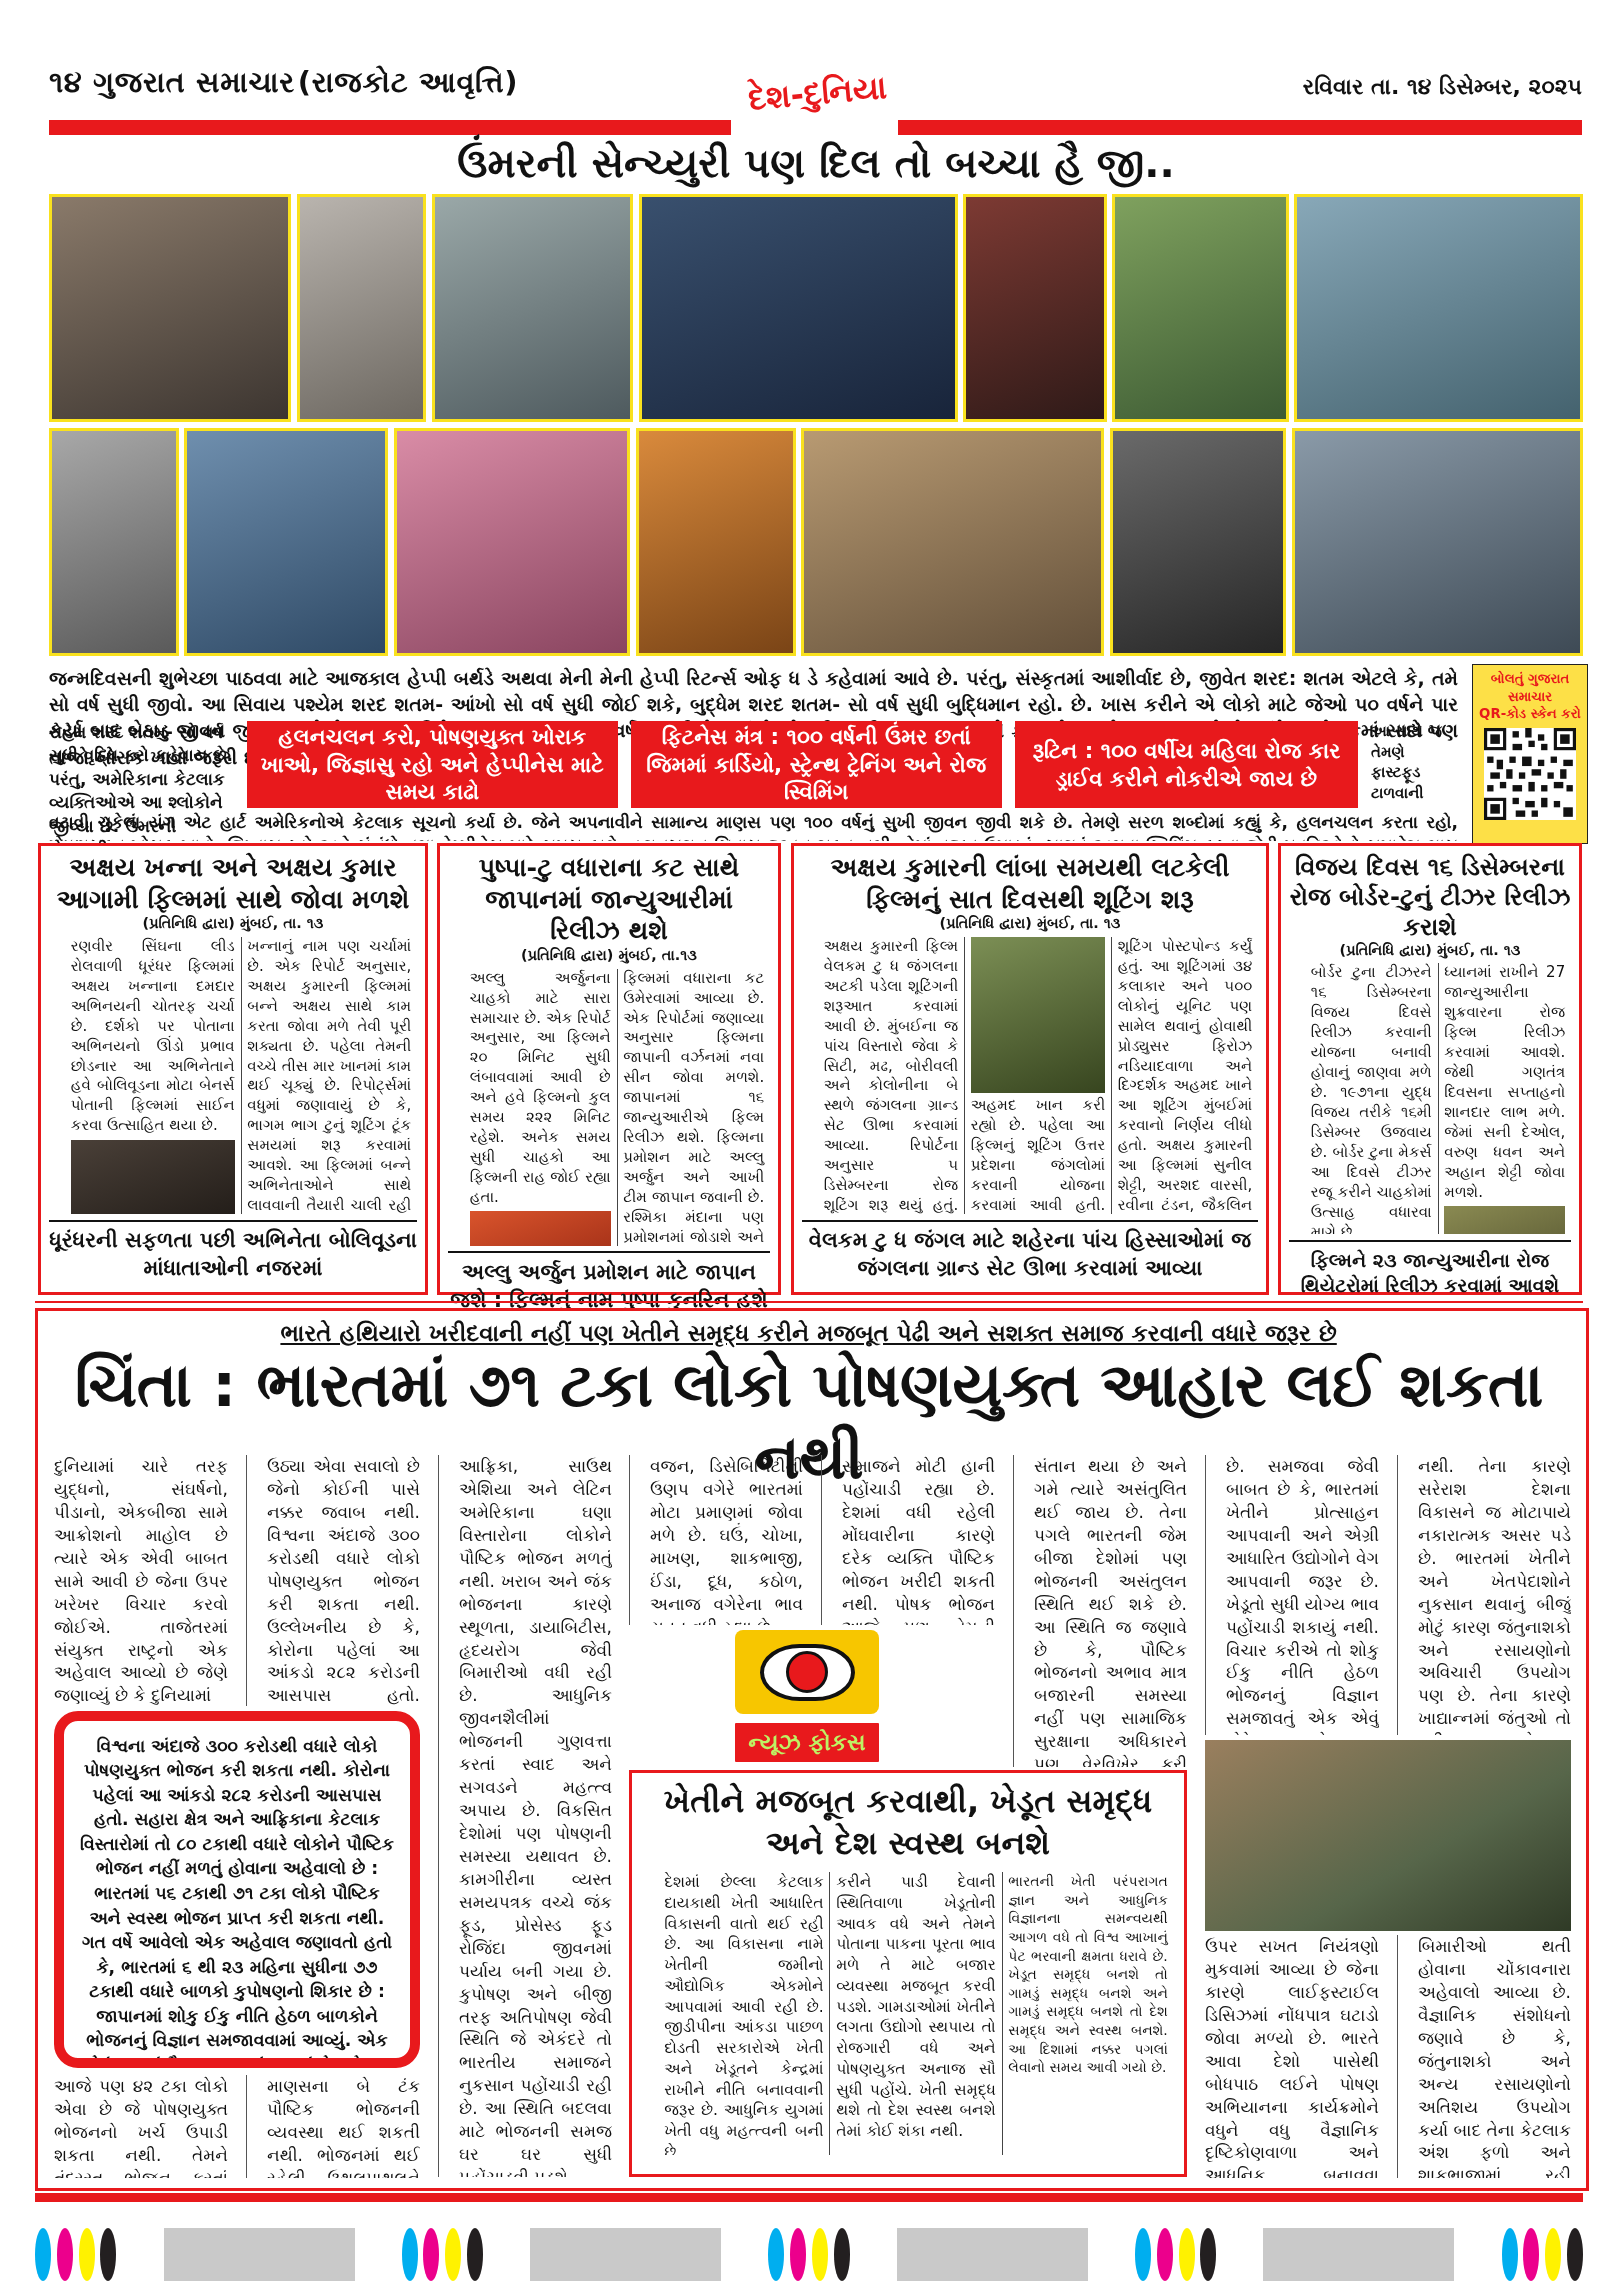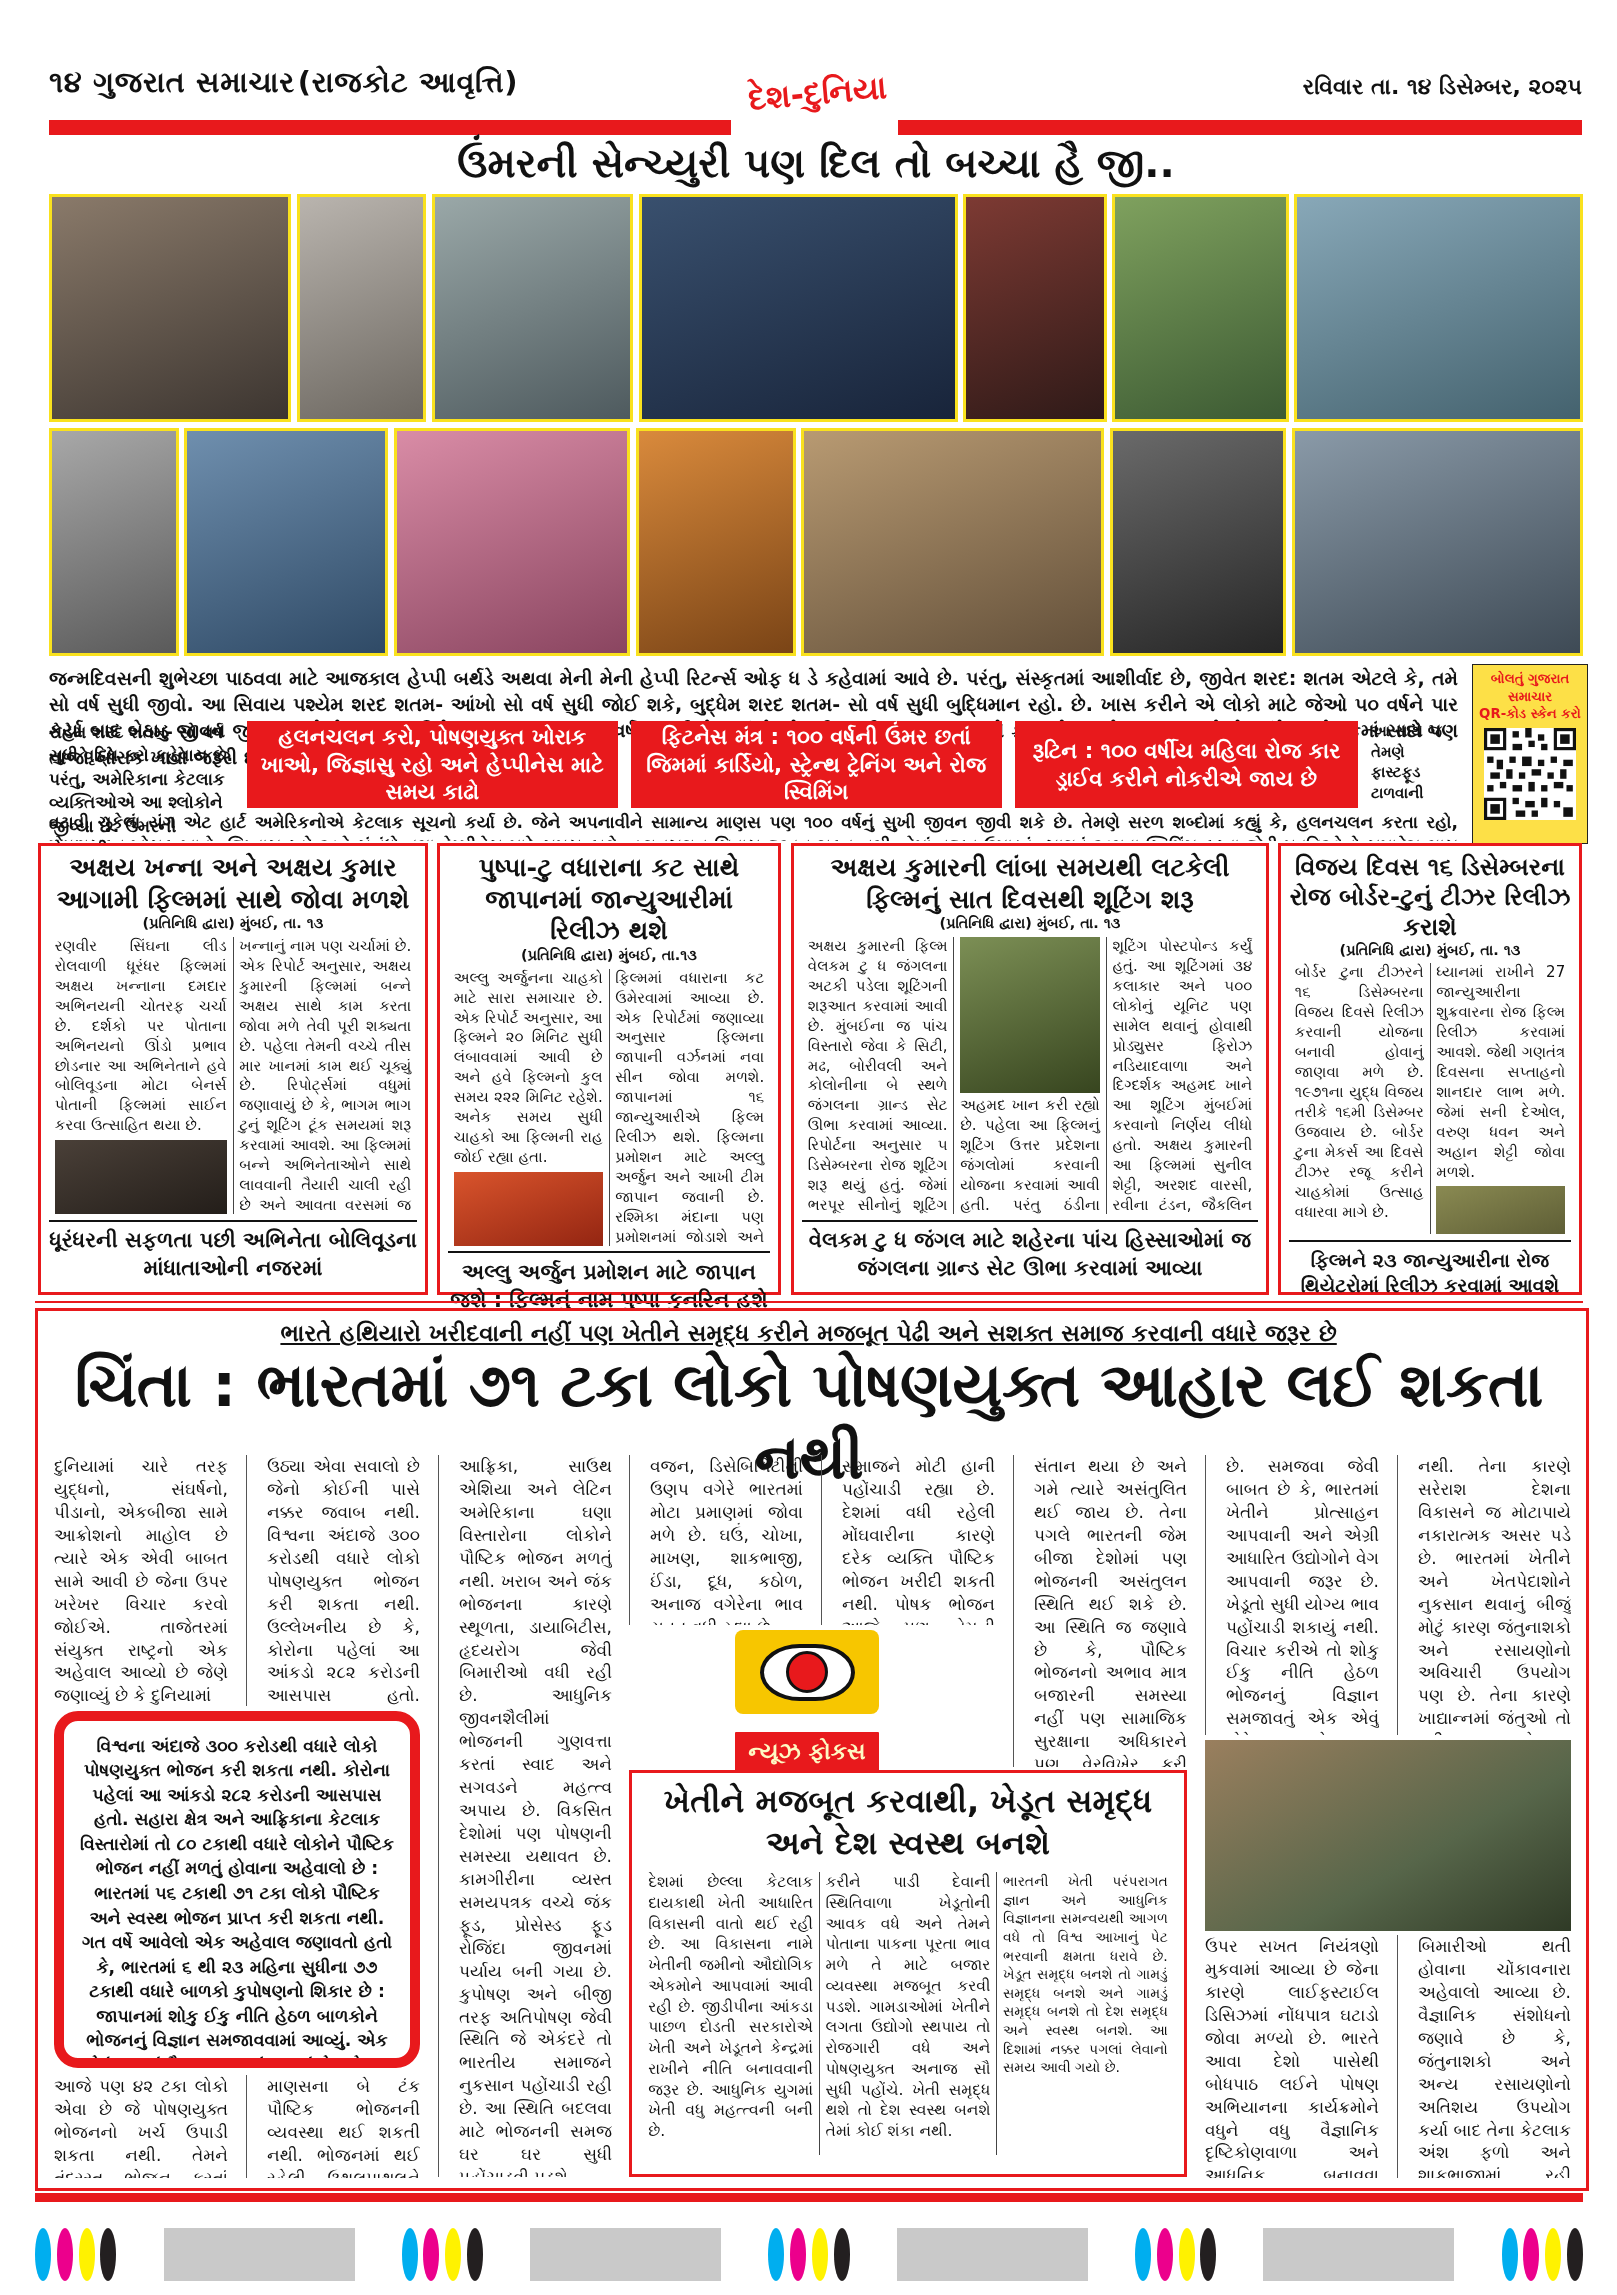--- a/index.html
+++ b/index.html
@@ -18,42 +18,42 @@
   .collage-row{display:flex;gap:5.8px;height:228px;}
   .tile{border:3.5px solid #f9e11e;flex-basis:0;}
   .caption{font-size:19px;font-weight:600;line-height:1.38;}
   .slogan{background:#e8191c;color:#fff;font-weight:800;text-align:center;display:flex;align-items:center;justify-content:center;padding:4.6px 10.4px;line-height:1.3;}
   .qrpanel{border:1.7px solid #222;background:#fde047;text-align:center;padding:4.6px 3.5px;}
   .qrpanel .t{color:#e8191c;font-size:13.3px;font-weight:800;line-height:1.35;}
   
   .artbox{border:3.5px solid #e8191c;background:#fff;padding:5.8px 8px;box-sizing:border-box;}
   .art-headline{font-size:25.4px;font-weight:800;line-height:1.25;text-align:center;}
   .byline{font-size:14.4px;font-weight:700;text-align:center;}
-  .art-body{display:flex;gap:0;margin-top:4.6px;}
+  .art-body{display:flex;gap:0;margin-top:4.6px;margin-left:16px;}
   .art-col{flex:1;font-size:15px;line-height:1.33;text-align:justify;padding:0 5.8px;}
   .art-col + .art-col{border-left:1.2px solid #444;}
   .art-sub{font-size:21px;font-weight:800;text-align:center;border-top:2.3px solid #111;margin-top:5.8px;padding-top:5.8px;line-height:1.3;}
   .poster{width:100%;height:121px;margin:3.5px 0;}
   .poster-dhurandhar{background:linear-gradient(160deg,#4a4038,#16120f);}
   .poster-pushpa{background:linear-gradient(160deg,#d9542c,#7a1408);}
   .still-jungle{background:linear-gradient(160deg,#7c8f55,#37451f);height:156px;}
   .poster-border{background:linear-gradient(160deg,#8a8a52,#3c3c20);}
   
   .mainbox{border:3.5px solid #e8191c;background:#fff;}
   .strap{font-size:23px;font-weight:800;text-decoration:underline;}
   .main-headline{font-size:61px;font-weight:800;letter-spacing:-0.6px;}
   .bcol{font-size:17px;line-height:1.35;text-align:justify;border-left:1.2px solid #555;padding-left:20px;box-sizing:border-box;}
   .bcol.first{border-left:none;padding-left:0;}
   .quotebox{border:10.4px solid #e8191c;border-radius:24px;background:#fff;padding:12.7px 15px;font-size:17.3px;font-weight:700;text-align:center;line-height:1.42;box-sizing:border-box;}
   .subartbox{border:3.5px solid #e8191c;padding:8px 10.4px;box-sizing:border-box;}
   .subart-headline{font-size:32px;font-weight:800;line-height:1.3;text-align:center;}
   .badge-eye{background:#f7c600;border-radius:8px;width:144px;height:84px;display:flex;align-items:center;justify-content:center;}
   .eye{width:87px;height:49px;background:#fff;border:4px solid #111;border-radius:50% 50% 50% 50%/60% 60% 60% 60%;display:flex;align-items:center;justify-content:center;}
   .iris{width:36px;height:36px;background:#e8191c;border:3.5px solid #111;border-radius:50%;}
-  .badge-label{background:#e8191c;color:#fef9c3;font-size:23px;font-weight:800;text-align:center;padding:5.8px 0;border-radius:1px;margin-top:18px;}
+  .badge-label{background:#e8191c;color:#bef264;font-size:23px;font-weight:800;text-align:center;padding:5.8px 0;border-radius:1px;margin-top:9px;}
   .photo-queue{background:linear-gradient(150deg,#9a7f5e,#57664a 60%,#2f3a26);}
   
   .marksrow{display:flex;align-items:center;justify-content:space-between;}
   .ovalgrp{display:flex;gap:5.8px;}
   .oval{width:16px;height:53px;border-radius:50%;}
   .grayrect{width:191px;height:53px;background:#c9c9c9;}
 </style>
 </head>
 <body>
 

